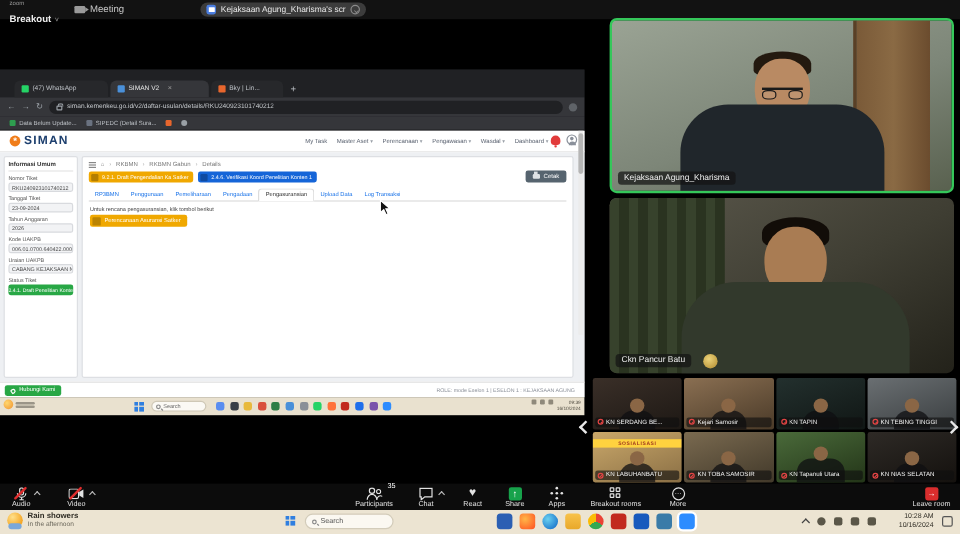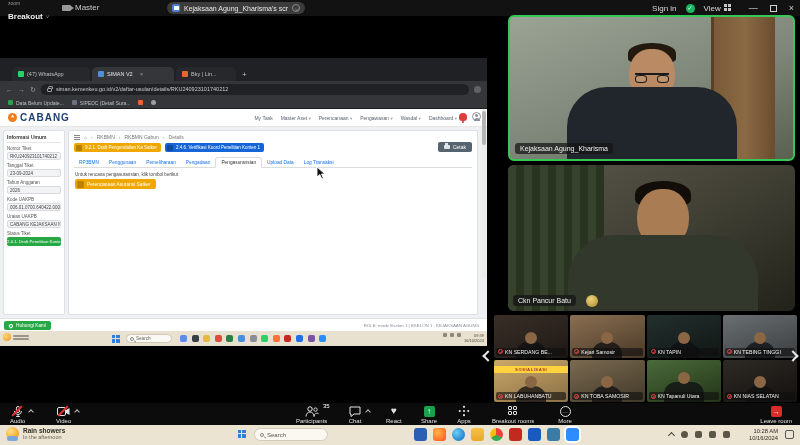--- a/index.html
+++ b/index.html
@@ -190,44 +190,26 @@
 
 <div id="stage">
 
   <div class="topbar">
     <div class="zbrand">
       <span class="small">zoom</span>
       <span class="big">Breakout</span><span class="caret">˅</span>
     </div>
     <div class="meeting-tab">
       <span class="cam-ico"></span>
-      <span>Master</span>
+      <span>Meeting</span>
     </div>
     <div class="share-pill">
       <span class="av"></span>
       <span class="txt">Kejaksaan Agung_Kharisma's scr</span>
       <span class="opt"></span>
-    </div>
-    <div class="tb-right">
-      <span class="signin">Sign in</span>
-      <span class="shield">✓</span>
-      <span class="view-btn">
-        <span>View</span>
-        <span class="grid4">
-            <i></i>
-            <i></i>
-            <i></i>
-            <i></i>
-          </span>
-      </span>
-      <span class="winctl">
-        <span>—</span>
-        <span class="maxbox"></span>
-        <span>×</span>
-      </span>
     </div>
   </div>
 
   <div class="browser">
     <div class="tabstrip">
       <div class="btab" style="left:12px;width:78px;">
         <span class="fav" style="background:#25d366;"></span>
         <span>(47) WhatsApp</span>
       </div>
       <div class="btab active" style="left:92px;width:82px;">
@@ -265,21 +247,21 @@
       </span>
       <span class="bm">
         <span class="fav" style="background:#9aa0a6;border-radius:50%;"></span>
       </span>
     </div>
 
     <div class="app">
       <div class="app-header">
         <div class="logo">
           <span class="orb">*</span>
-          <span class="name">CABANG</span>
+          <span class="name">SIMAN</span>
         </div>
         <div class="app-nav">
           <span class="itm"><span>My Task</span></span>
           <span class="itm"><span>Master Aset</span> <span class="dn">▾</span></span>
           <span class="itm"><span>Perencanaan</span> <span class="dn">▾</span></span>
           <span class="itm"><span>Pengawasan</span> <span class="dn">▾</span></span>
           <span class="itm"><span>Wasdal</span> <span class="dn">▾</span></span>
           <span class="itm"><span>Dashboard</span> <span class="dn">▾</span></span>
         </div>
         <span class="bell"></span>

